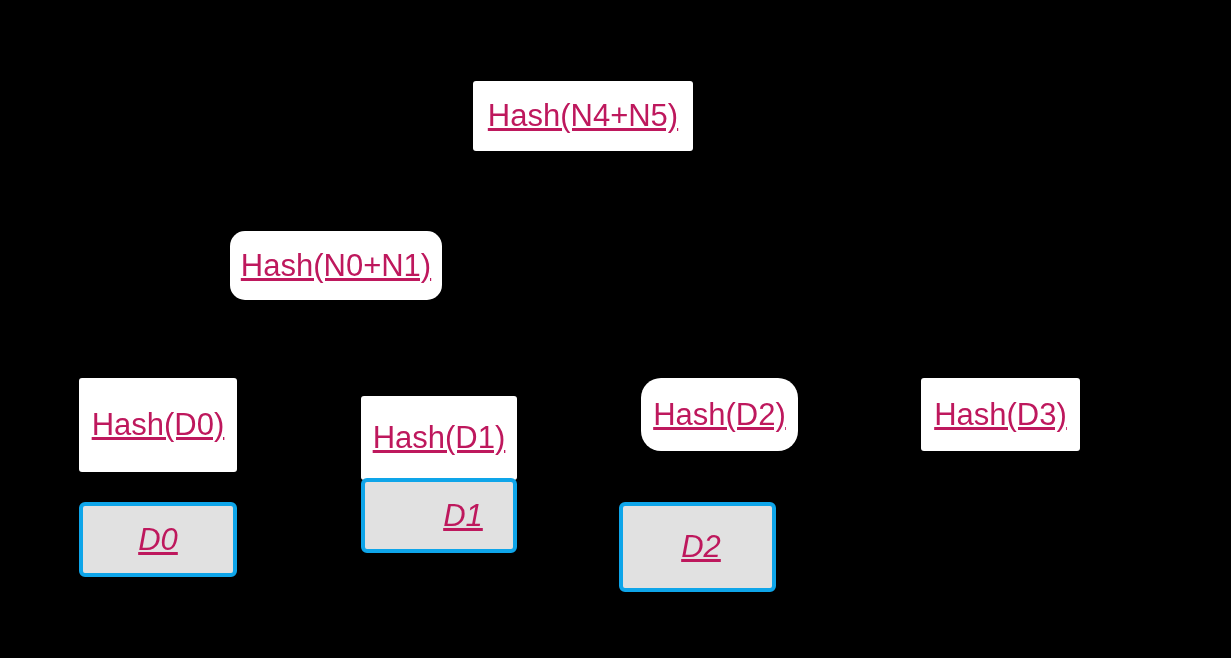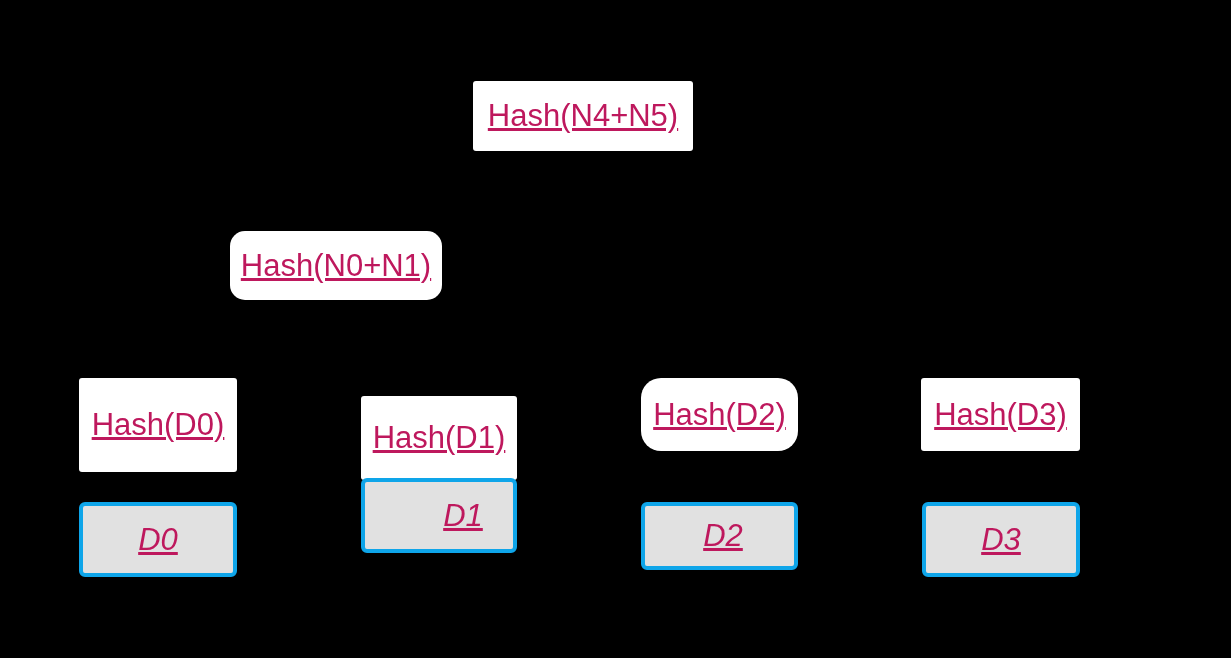--- a/index.html
+++ b/index.html
@@ -39,21 +39,21 @@
   
   .pos-root { left: 473px; top: 81px;  width: 220px; height: 70px; }
   .pos-n01  { left: 230px; top: 231px; width: 212px; height: 69px; border-radius: 15px; }
   .pos-n23  { left: 718px; top: 231px; width: 222px; height: 69px; }
   .pos-hd0  { left: 79px;  top: 378px; width: 158px; height: 94px; }
   .pos-hd1  { left: 361px; top: 396px; width: 156px; height: 84px; }
   .pos-hd2  { left: 641px; top: 378px; width: 157px; height: 73px; border-radius: 20px; }
   .pos-hd3  { left: 921px; top: 378px; width: 159px; height: 73px; text-align: right; }
   .pos-d0   { left: 79px;  top: 502px; width: 158px; height: 75px; }
   .pos-d1   { left: 361px; top: 478px; width: 156px; height: 75px; padding-left: 48px; }
-  .pos-d2   { left: 641px; top: 502px; width: 157px; height: 68px; padding-left: 7px; }
+  .pos-d2   { left: 619px; top: 502px; width: 157px; height: 90px; padding-left: 7px; }
   .pos-d3   { left: 922px; top: 502px; width: 158px; height: 75px; }
 </style>
 </head>
 <body>
 
 <div class="canvas">
 
   <div class="node hash-node pos-root">Hash(N4+N5)</div>
 
   <div class="node hash-node pos-n01">Hash(N0+N1)</div>
@@ -66,15 +66,14 @@
   <div class="node hash-node pos-hd2">Hash(D2)</div>
 
   <div class="node hash-node pos-hd3">Hash(D3)</div>
 
   <div class="node data-node pos-d0">D0</div>
 
   <div class="node data-node pos-d1">D1</div>
 
   <div class="node data-node pos-d2">D2</div>
 
-  <div class="node data-node pos-d3">D3</div>
 
 </div>
 
 </body></html>

